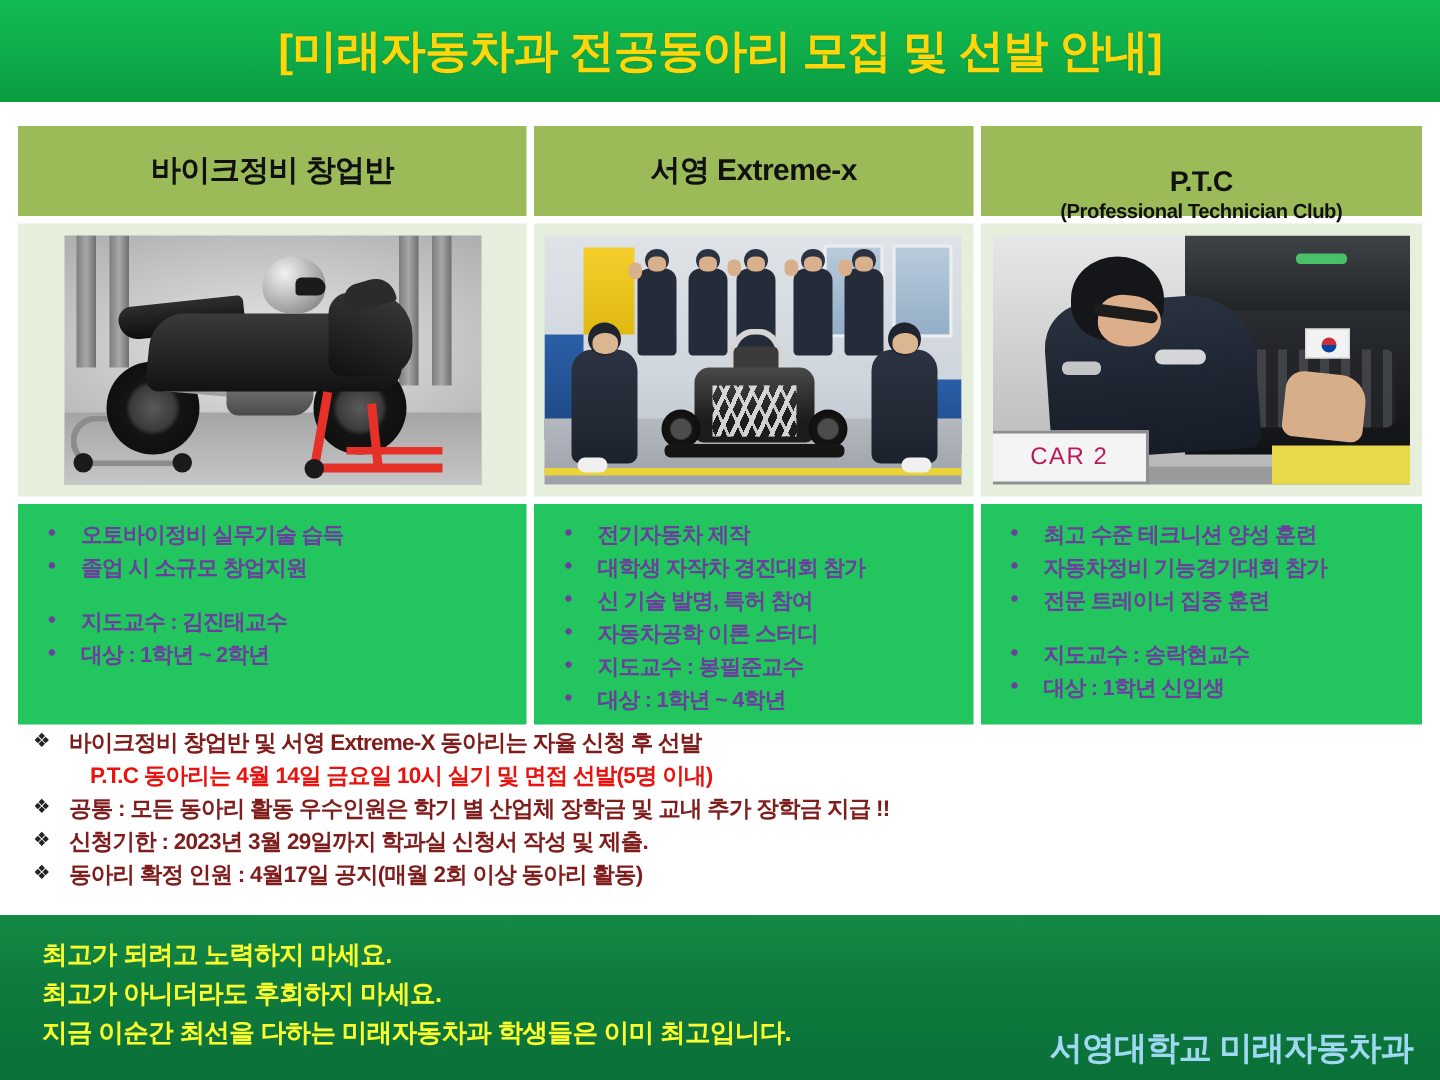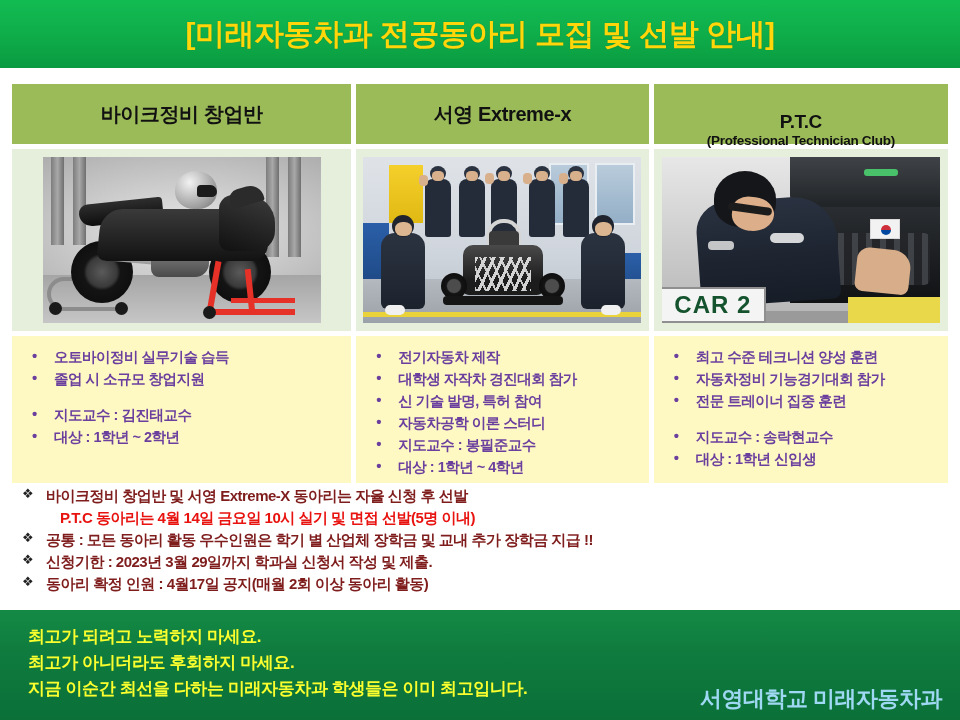--- a/index.html
+++ b/index.html
@@ -350,35 +350,35 @@
   .photo-tech .logo-shoulder {
     position: absolute; left: 46px; top: 84px; width: 26px; height: 9px;
     background: #e0e0e0; border-radius: 4px; opacity: .85;
   }
   .photo-tech .car2-sign {
     position: absolute; left: 0; bottom: 0; width: 104px; height: 36px;
     background: #f4f4f4; border: 2px solid #8f8f8f; border-left: none;
     display: flex; align-items: center; justify-content: center;
   }
   .photo-tech .car2-sign span {
-    font-size: 24px; font-weight: bold; color: #14532d; letter-spacing: 1px;
+    font-size: 16px; font-weight: normal; color: #be185d; letter-spacing: 1px;
   }
   .photo-tech .yellow-panel {
     position: absolute; right: 0; bottom: 0; width: 92px; height: 26px;
     background: #e9d84a;
   }
   .photo-tech .desk {
     position: absolute; left: 0; bottom: 0; width: 100%; height: 12px;
     background: #9a9a9a;
   }
 
   
   .bul-cell {
     height: 150px;
-    background: #fef9c3;
+    background: #22c55e;
     padding: 10px 16px 6px 14px;
   }
   .bul-list { list-style: none; }
   .bul-list li {
     position: relative;
     padding-left: 28px;
     color: #6b3f9e;
     font-size: 14.5px;
     font-weight: bold;
     line-height: 1.52;

